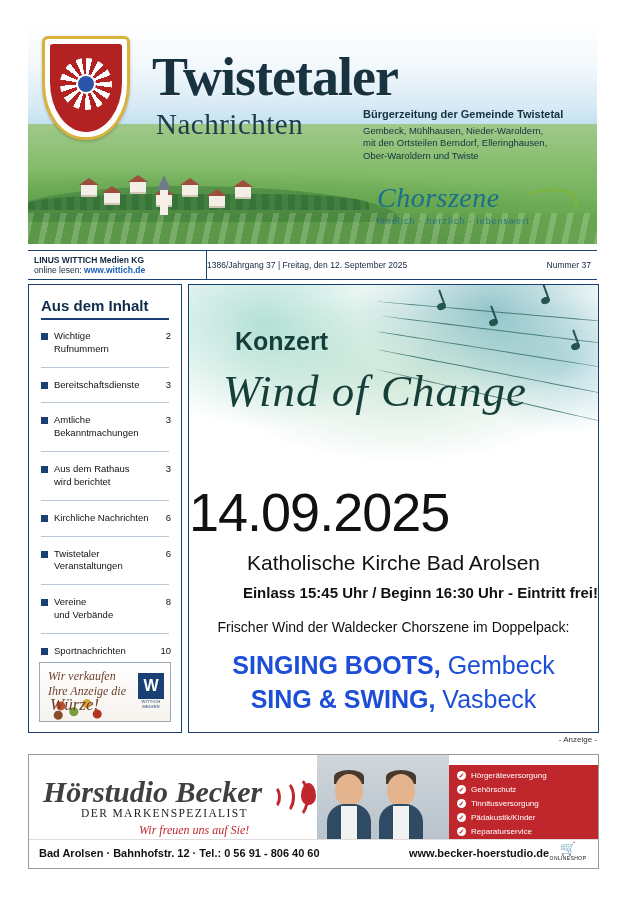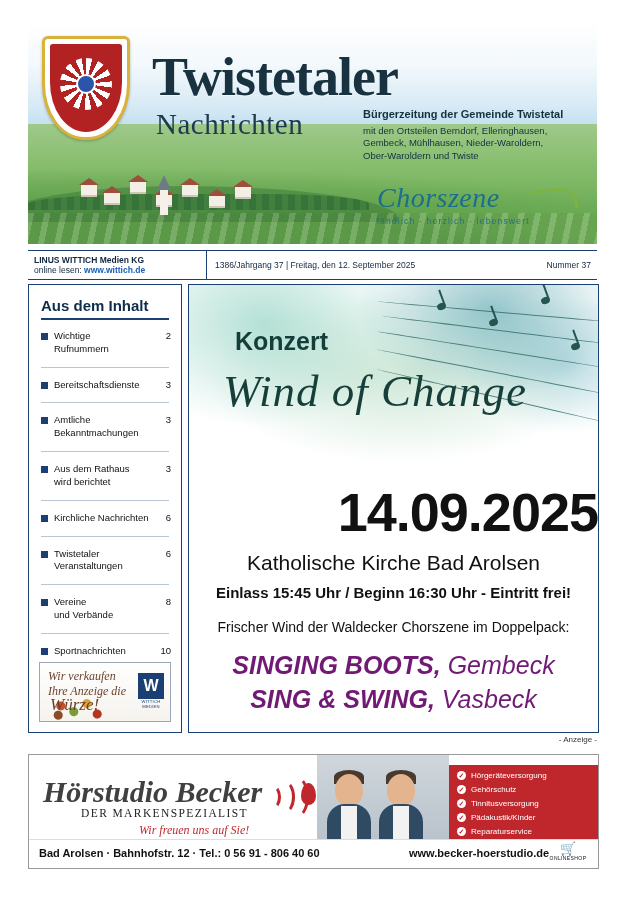--- a/index.html
+++ b/index.html
@@ -213,21 +213,21 @@
     color: #12263f;
   }
   .infobar .cell {
     position: absolute;
     top: 0; height: 100%;
     display: flex;
     flex-direction: column;
     justify-content: center;
   }
   .ib-left { left: 6px; }
-  .ib-mid  { left: 178px; border-left: 1px solid #1a3f73; padding-left: 8px; justify-content: center; text-align: center; }
+  .ib-mid  { left: 178px; border-left: 1px solid #1a3f73; justify-content: center; text-align: center; }
   .ib-right{ right: 6px; text-align: right; }
   .ib-strong { font-weight: bold; }
   .ib-blue { color: #1a5fb4; font-weight: bold; }
 
   
   .contents {
     position: absolute;
     left: 28px; top: 284px;
     width: 152px;
     height: 447px;
@@ -382,56 +382,55 @@
     left: 34px; top: 80px;
     font-family: "Liberation Serif", serif;
     font-style: italic;
     font-size: 45px;
     color: #173f3a;
     letter-spacing: 1px;
     white-space: nowrap;
   }
   .date {
     position: absolute;
-    left: 8px; right: 0; top: 196px;
-    text-align: right;
+    left: 0; right: 0; top: 196px;
+    text-align: left;
     font-size: 54px;
-    font-weight: bold;
+    font-weight: normal;
     color: #111;
     letter-spacing: -1px;
   }
   .venue {
     position: absolute;
     left: 0; right: 0; top: 266px;
     text-align: center;
     font-size: 21px;
     color: #111;
   }
   .times {
     position: absolute;
     left: 0; right: 0; top: 299px;
-    text-align: center;
+    text-align: right;
     font-size: 15px;
     font-weight: bold;
     color: #111;
   }
   .sub {
     position: absolute;
     left: 0; right: 0; top: 334px;
     text-align: center;
     font-size: 14px;
     color: #111;
   }
   .choir1, .choir2 {
     position: absolute;
     left: 0; right: 0;
     text-align: center;
     font-size: 25px;
-    color: #701a75;
-    font-style: italic;
+    color: #1d4ed8;
   }
   .choir1 { top: 366px; }
   .choir2 { top: 400px; }
   .choir-strong { font-weight: bold; }
 
   .anzeige {
     position: absolute;
     right: 28px; top: 735px;
     font-size: 8px;
     color: #333;
@@ -636,22 +635,22 @@
         <div class="crest-star"></div>
         <div class="crest-hub"></div>
       </div>
     </div>
 
     <div class="title-main">Twistetaler</div>
     <div class="title-sub">Nachrichten</div>
 
     <div class="pub-block">
       <div class="pub-title">Bürgerzeitung der Gemeinde Twistetal</div>
+      <div class="pub-line">Gembeck, Mühlhausen, Nieder-Waroldern,</div>
       <div class="pub-line">mit den Ortsteilen Berndorf, Elleringhausen,</div>
-      <div class="pub-line">Gembeck, Mühlhausen, Nieder-Waroldern,</div>
       <div class="pub-line">Ober-Waroldern und Twiste</div>
     </div>
 
     <div class="logo-twistetal">
       <div class="logo-word">Chorszene</div>
       <div class="logo-swoosh"></div>
       <div class="logo-tag">ländlich · herzlich · lebenswert</div>
     </div>
   </div>
 

